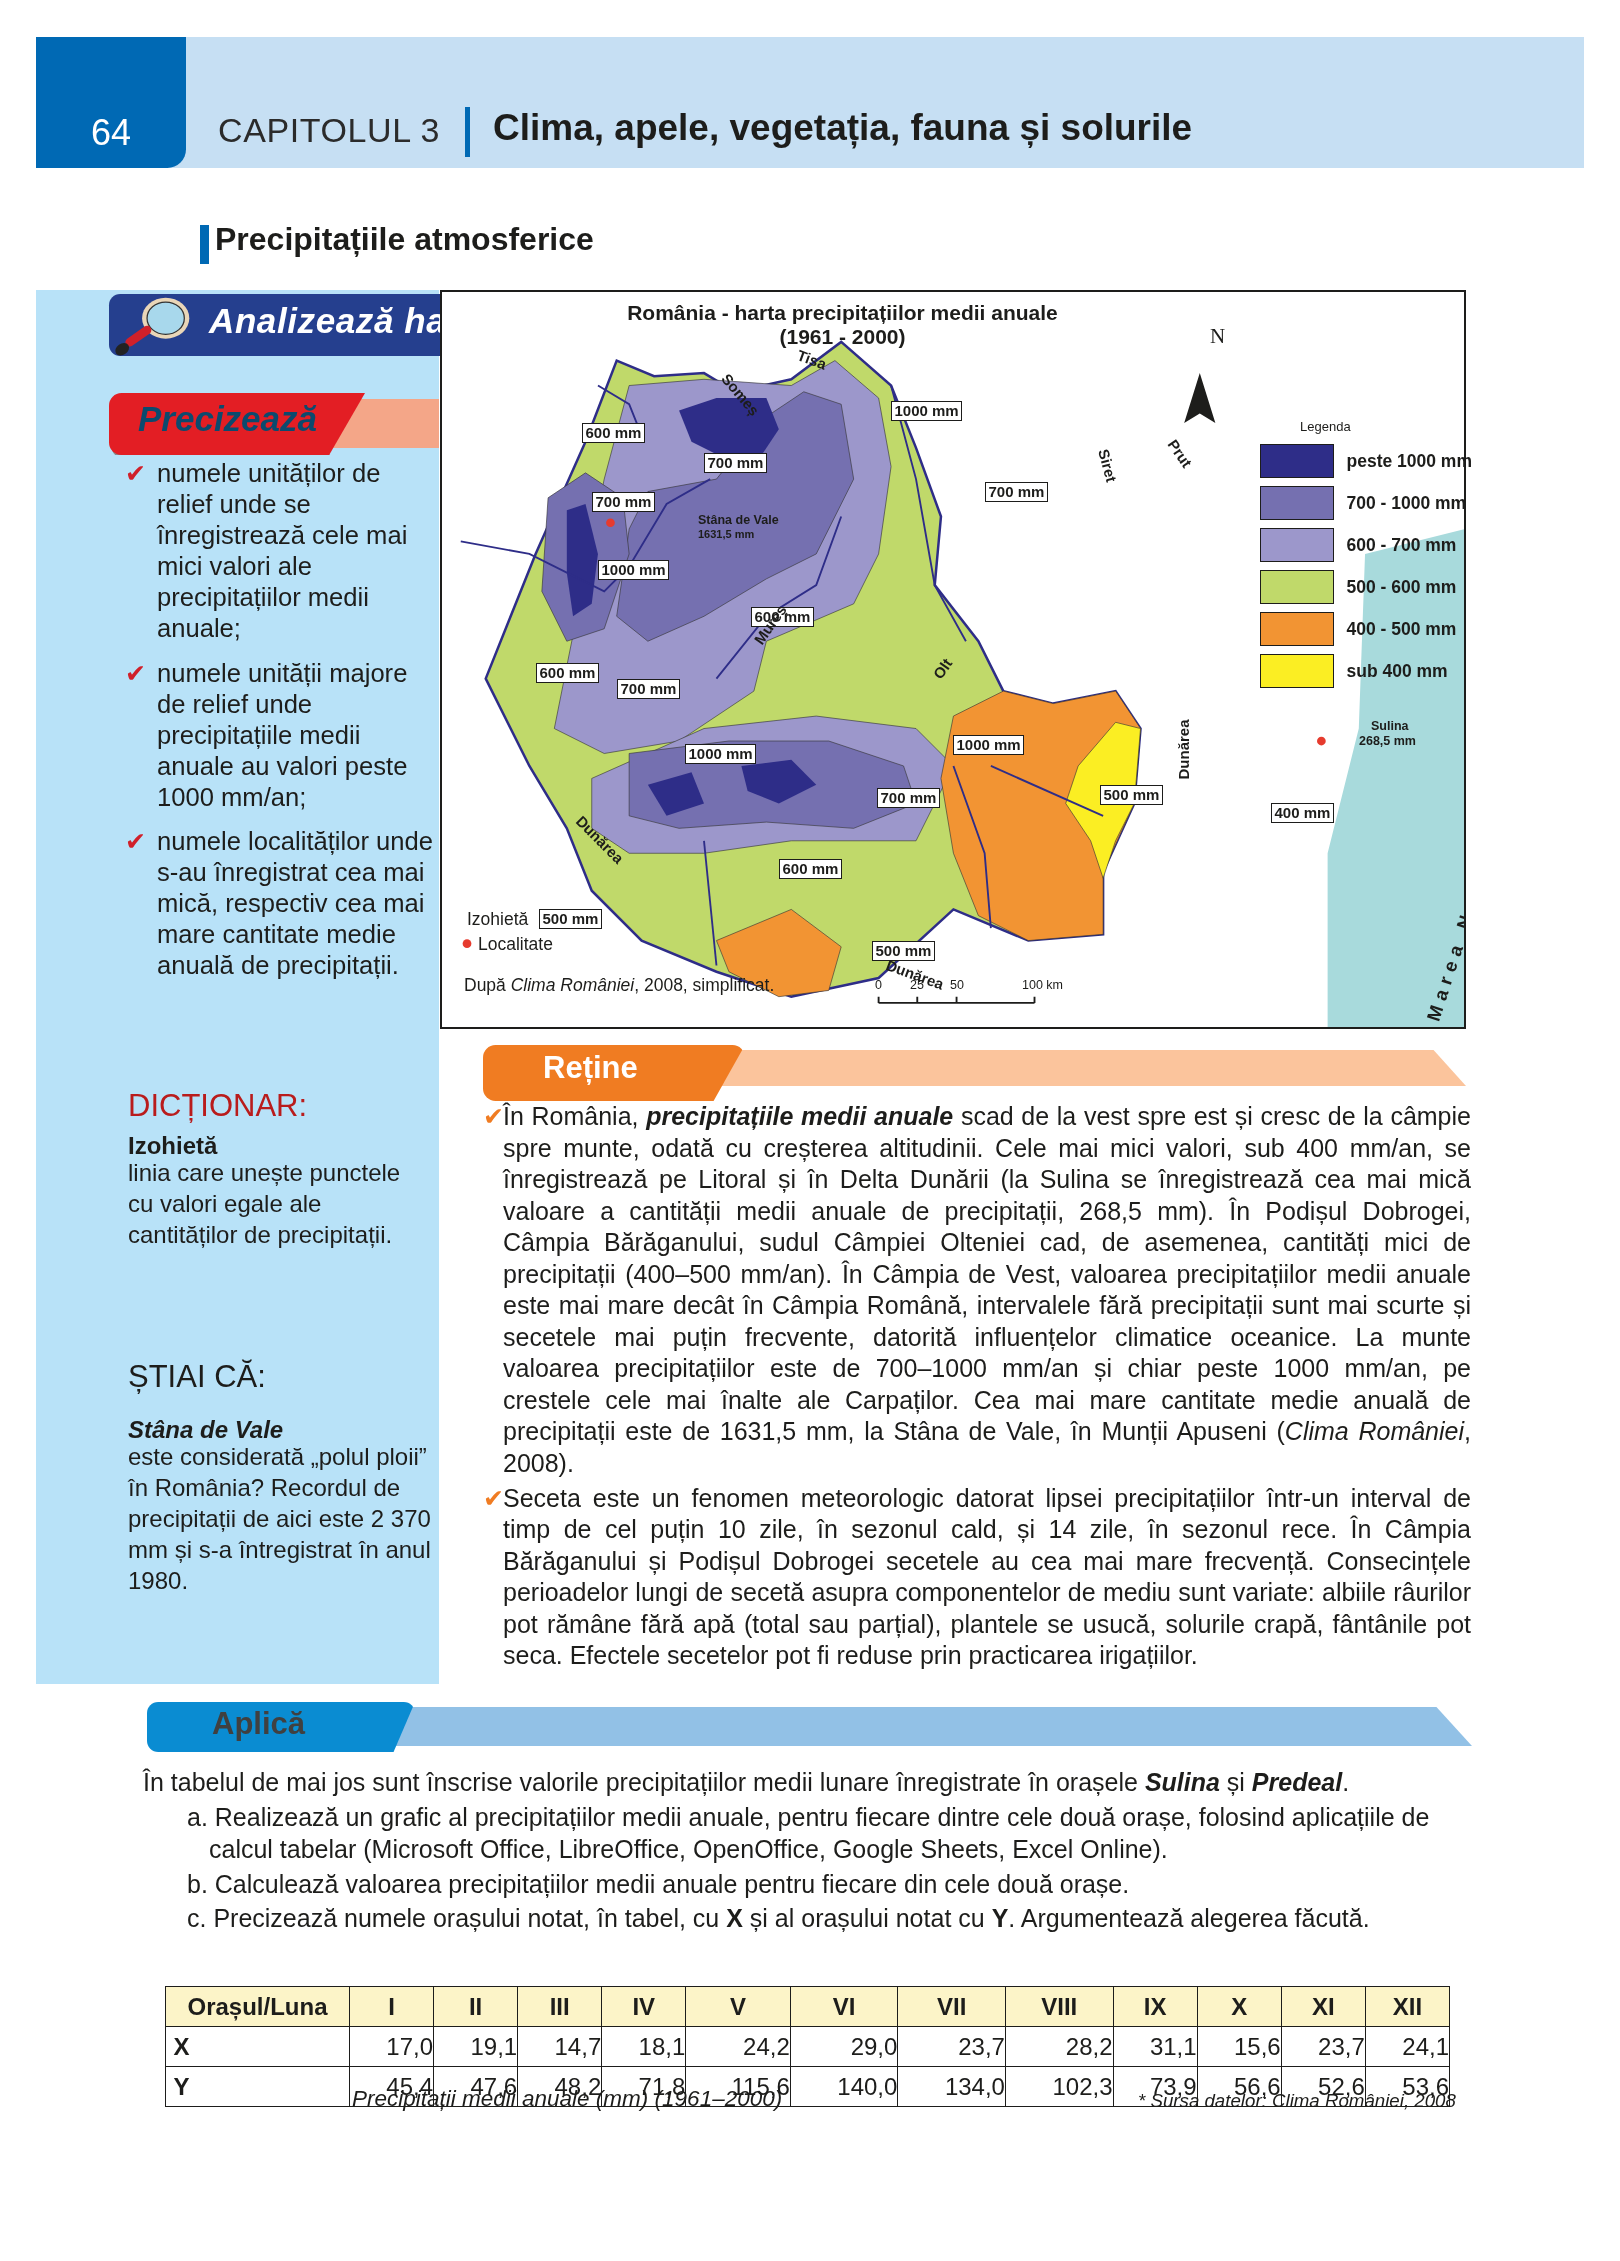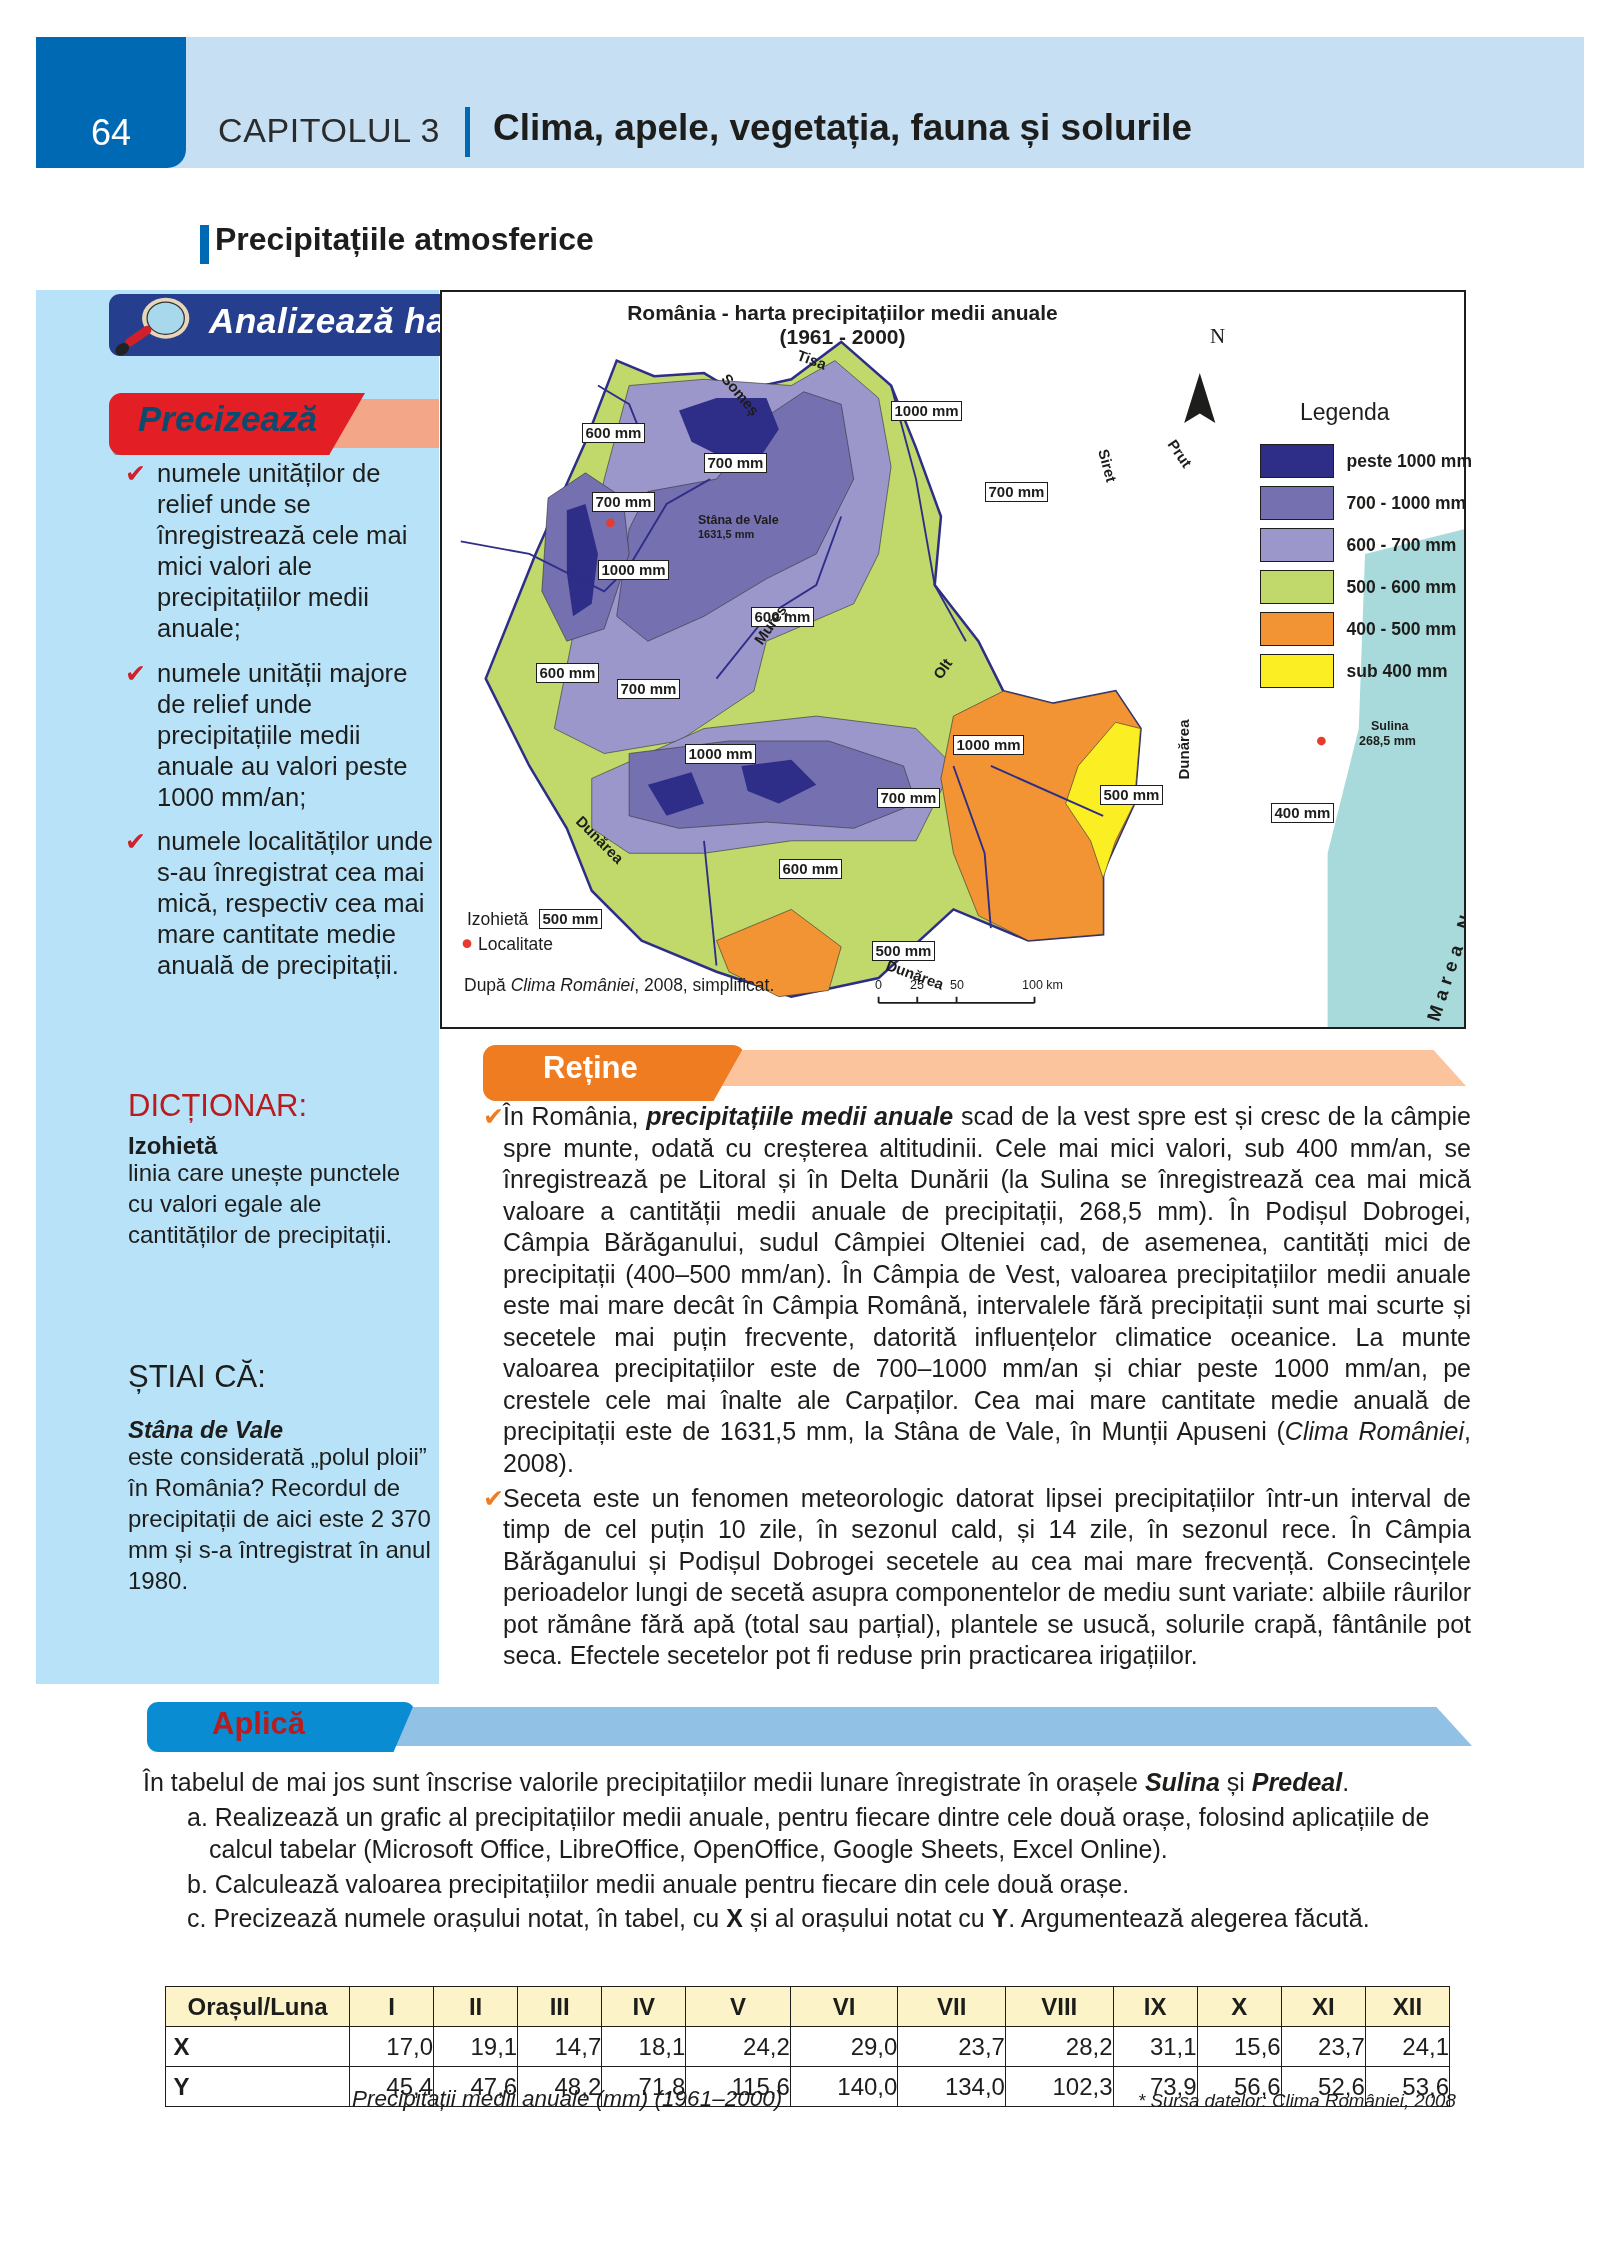--- a/index.html
+++ b/index.html
@@ -36,41 +36,41 @@
   .dict-def { left: 128px; top: 1157px; width: 293px; font-size: 24px; line-height: 31px; }
   .stiai-title { left: 128px; top: 1359px; font-size: 31px; }
   .stiai-term { left: 128px; top: 1416px; font-size: 24px; font-weight: bold; font-style: italic; }
   .stiai-def { left: 128px; top: 1441px; width: 306px; font-size: 24px; line-height: 31px; }
 
   
   .map-box { left: 440px; top: 290px; width: 1026px; height: 739px; border: 2.5px solid #1d1d1b; background: #ffffff; overflow: hidden; }
   .map-svg { position: absolute; left: 0; top: 0; }
   .map-title { left: 624px; top: 301px; width: 437px; text-align: center; font-size: 21px; font-weight: bold; line-height: 24px; font-family: "Liberation Sans Narrow","Liberation Sans", sans-serif; }
   .north-n { left: 1210px; top: 324px; font-size: 21px; font-family: "Liberation Serif", serif; }
-  .legend-title { left: 1300px; top: 399px; font-size: 23px; }
+  .legend-title { left: 1300px; top: 419px; font-size: 13px; }
   .legend { left: 1260px; top: 440px; }
   .legend-row { display: flex; align-items: center; height: 42px; }
   .legend-swatch { width: 74px; height: 34px; border: 1.2px solid #1d1d1b; margin-right: 12.5px; }
   .legend-label { font-size: 17.5px; font-weight: bold; color: #1d1d1b; }
   .iso-label { position: absolute; background: #fff; border: 1.2px solid #1d1d1b; font-size: 15px; font-weight: bold; padding: 0 2.5px; line-height: 17.5px; white-space: nowrap; font-family: "Liberation Sans Narrow","Liberation Sans", sans-serif; }
   .river-label { position: absolute; font-size: 15px; font-weight: bold; white-space: nowrap; font-family: "Liberation Sans Narrow","Liberation Sans", sans-serif; }
   .map-note { position: absolute; font-size: 17.5px; white-space: nowrap; font-family: "Liberation Sans Narrow","Liberation Sans", sans-serif; }
 
   
   .retine-tail { left: 655px; top: 1050px; width: 811px; height: 36px; background: #fbc49c; clip-path: polygon(0 0, 96% 0, 100% 100%, 0 100%); }
   .retine-banner { left: 483px; top: 1045px; width: 262px; height: 56px; background: #f07c22; border-radius: 12.5px; clip-path: polygon(0 0, 100% 0, 88% 100%, 0 100%); }
   .retine-text { left: 543px; top: 1050px; font-size: 31px; font-weight: bold; color: #fff; }
   .retine-body { left: 483px; top: 1101px; width: 988px; font-size: 25px; line-height: 31.5px; text-align: justify; }
   .retine-para { display: flex; margin-bottom: 3.7px; }
   .retine-para .check { color: #f07c22; width: 20px; flex: 0 0 20px; font-weight: bold; font-style: italic; }
 
   
   .aplica-tail { left: 287px; top: 1707px; width: 1185px; height: 39px; background: #92c1e6; clip-path: polygon(0 0, 97% 0, 100% 100%, 0 100%); }
   .aplica-banner { left: 147px; top: 1702px; width: 268px; height: 50px; background: #0a8cd2; border-radius: 11.2px; clip-path: polygon(0 0, 100% 0, 92% 100%, 0 100%); }
-  .aplica-text { left: 212px; top: 1706px; font-size: 31px; font-weight: bold; color: #b91c1c; }
+  .aplica-text { left: 212px; top: 1706px; font-size: 31px; font-weight: bold; color: #404040; }
   .aplica-intro { left: 143px; top: 1766px; width: 1341px; font-size: 25px; line-height: 32px; }
   .aplica-items { left: 187px; top: 1801px; width: 1297px; font-size: 25px; line-height: 32px; }
   .aplica-items .item { margin-bottom: 2.5px; padding-left: 22px; text-indent: -22px; }
 
   
   .data-table { left: 165px; top: 1986px; width: 1285px; border-collapse: collapse; font-size: 24px; }
   .data-table th, .data-table td { border: 1.9px solid #1d1d1b; height: 40px; }
   .data-table th { background: #fcf4c8; font-weight: bold; text-align: center; }
   .data-table td { text-align: right; }
   .data-table td.row-label { text-align: left; padding-left: 7.5px; font-weight: bold; width: 184px; }

